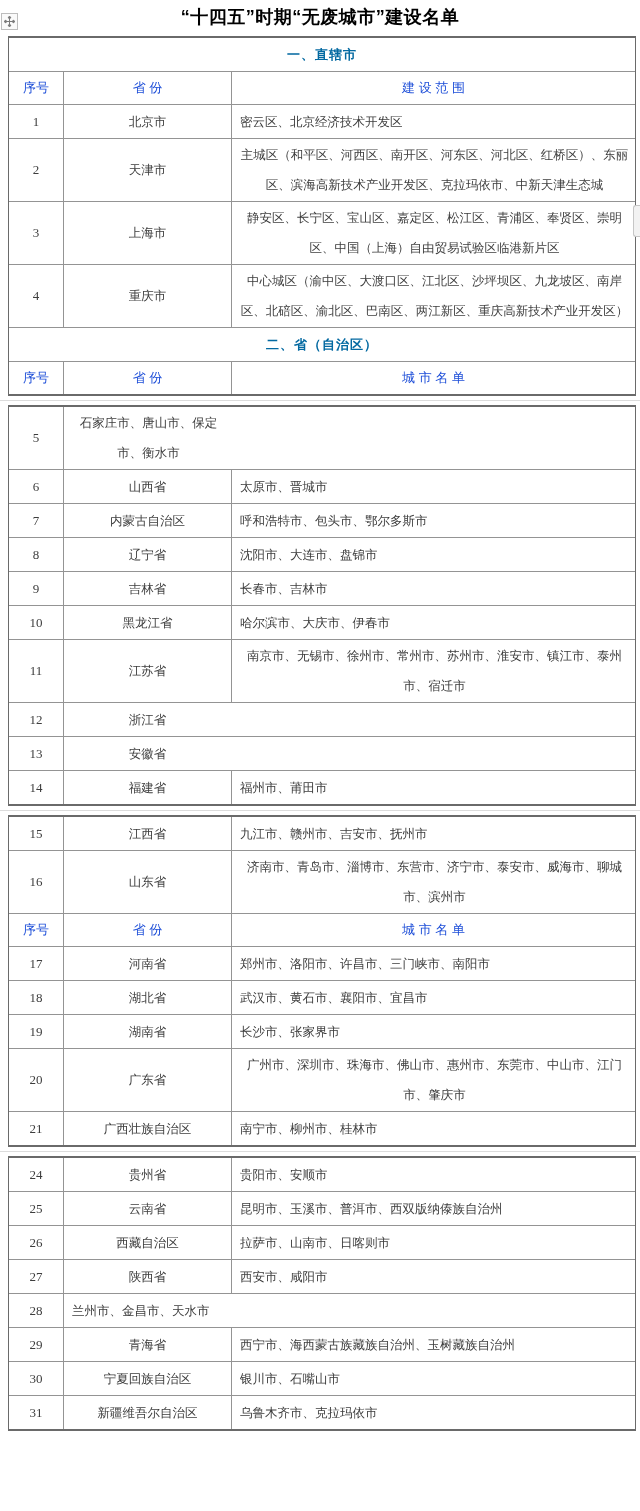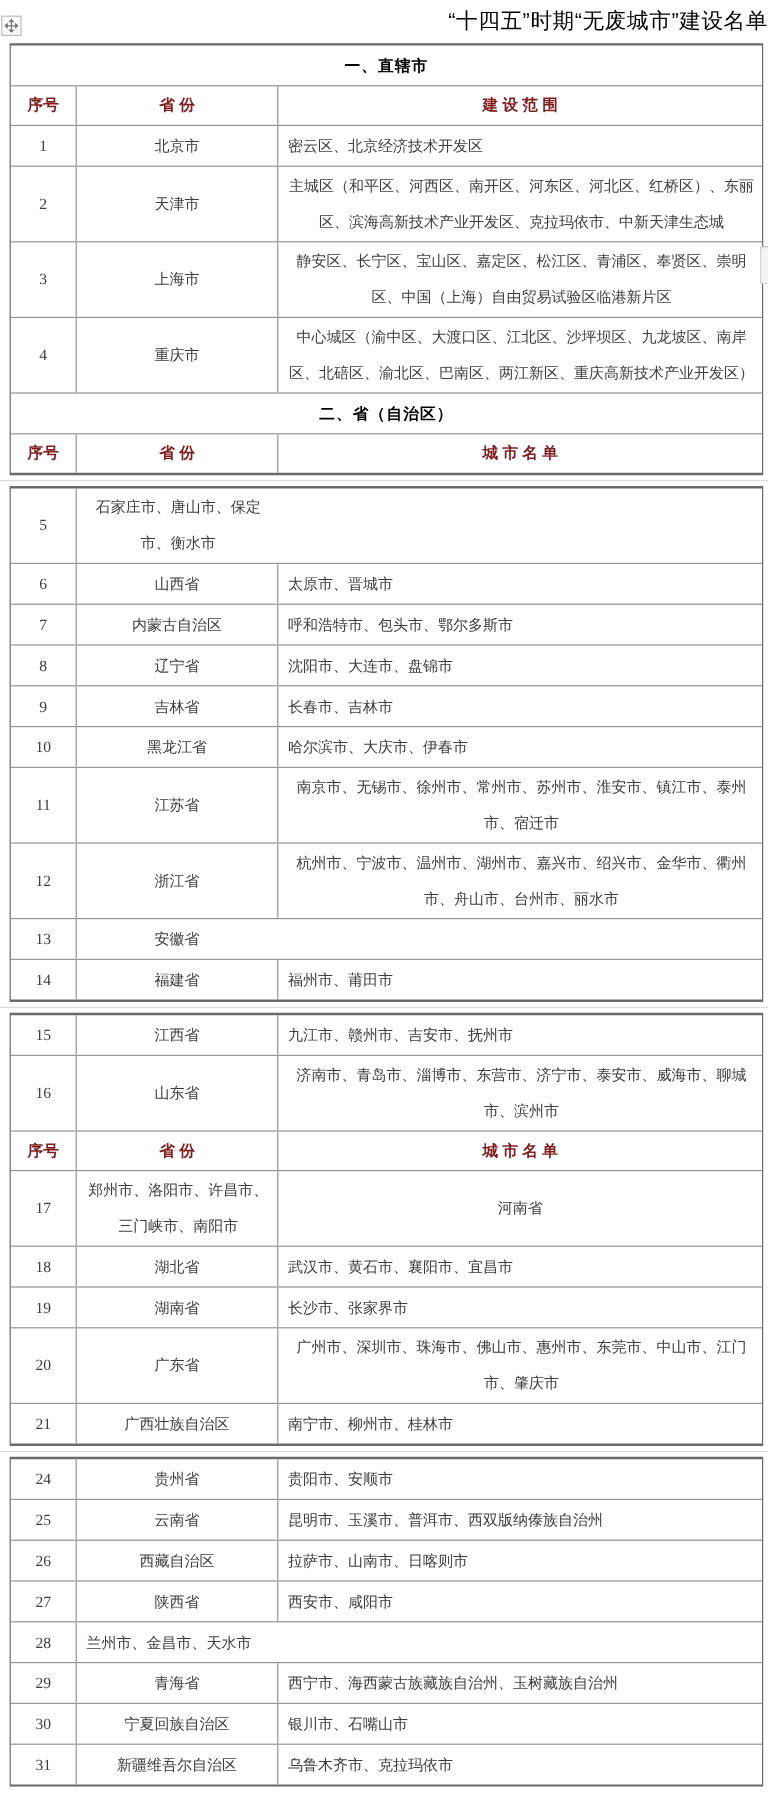--- a/index.html
+++ b/index.html
@@ -3,22 +3,22 @@
 <meta charset="utf-8">
 <style>
   html, body { background: #ffffff; margin: 0; padding: 0; }
   body {
     width: 640px;
     position: relative;
     font-family: "Liberation Sans", sans-serif;
     color: #3d3d3d;
   }
   .doc-title {
-    text-align: right;
-    font-weight: normal;
+    text-align: center;
+    font-weight: bold;
     font-size: 18px;
     color: #000000;
     padding: 5px 0 7px 0;
     letter-spacing: 0.5px;
   }
   .table-area {
     margin-left: 8px;
     width: 628px;
     position: relative;
   }
@@ -39,27 +39,27 @@
     text-align: center;
     font-size: 12.5px;
     line-height: 30px;
     padding: 1px 3px;
     min-height: 33px;
     color: #3d3d3d;
   }
   .cell + .cell { border-left: 1px solid #949494; }
   .section-cell {
     font-weight: bold;
-    color: #000000;
+    color: #0369a1;
     font-size: 13px;
     letter-spacing: 1px;
   }
   .head {
-    font-weight: bold;
-    color: #7f1d1d;
+    font-weight: normal;
+    color: #1d4ed8;
     font-size: 13px;
     min-height: 32px;
   }
   .num {
     font-family: "Liberation Serif", serif;
     font-size: 13px;
     color: #3d3d3d;
   }
   .list {
     justify-content: flex-start;
@@ -198,21 +198,20 @@
         <div class="cell list">哈尔滨市、大庆市、伊春市</div>
       </div>
       <div class="row data-row">
         <div class="cell num">11</div>
         <div class="cell prov">江苏省</div>
         <div class="cell list">南京市、无锡市、徐州市、常州市、苏州市、淮安市、镇江市、泰州市、宿迁市</div>
       </div>
       <div class="row data-row">
         <div class="cell num">12</div>
         <div class="cell prov">浙江省</div>
-        <div class="cell list">杭州市、宁波市、温州市、湖州市、嘉兴市、绍兴市、金华市、衢州市、舟山市、台州市、丽水市</div>
       </div>
       <div class="row data-row">
         <div class="cell num">13</div>
         <div class="cell prov">安徽省</div>
       </div>
       <div class="row data-row">
         <div class="cell num">14</div>
         <div class="cell prov">福建省</div>
         <div class="cell list">福州市、莆田市</div>
       </div>
@@ -231,22 +230,22 @@
         <div class="cell prov">山东省</div>
         <div class="cell list">济南市、青岛市、淄博市、东营市、济宁市、泰安市、威海市、聊城市、滨州市</div>
       </div>
       <div class="row header-row">
         <div class="cell head">序号</div>
         <div class="cell head">省 份</div>
         <div class="cell head">城 市 名 单</div>
       </div>
       <div class="row data-row">
         <div class="cell num">17</div>
+        <div class="cell prov">河南省</div>
         <div class="cell list">郑州市、洛阳市、许昌市、三门峡市、南阳市</div>
-        <div class="cell prov">河南省</div>
       </div>
       <div class="row data-row">
         <div class="cell num">18</div>
         <div class="cell prov">湖北省</div>
         <div class="cell list">武汉市、黄石市、襄阳市、宜昌市</div>
       </div>
       <div class="row data-row">
         <div class="cell num">19</div>
         <div class="cell prov">湖南省</div>
         <div class="cell list">长沙市、张家界市</div>

